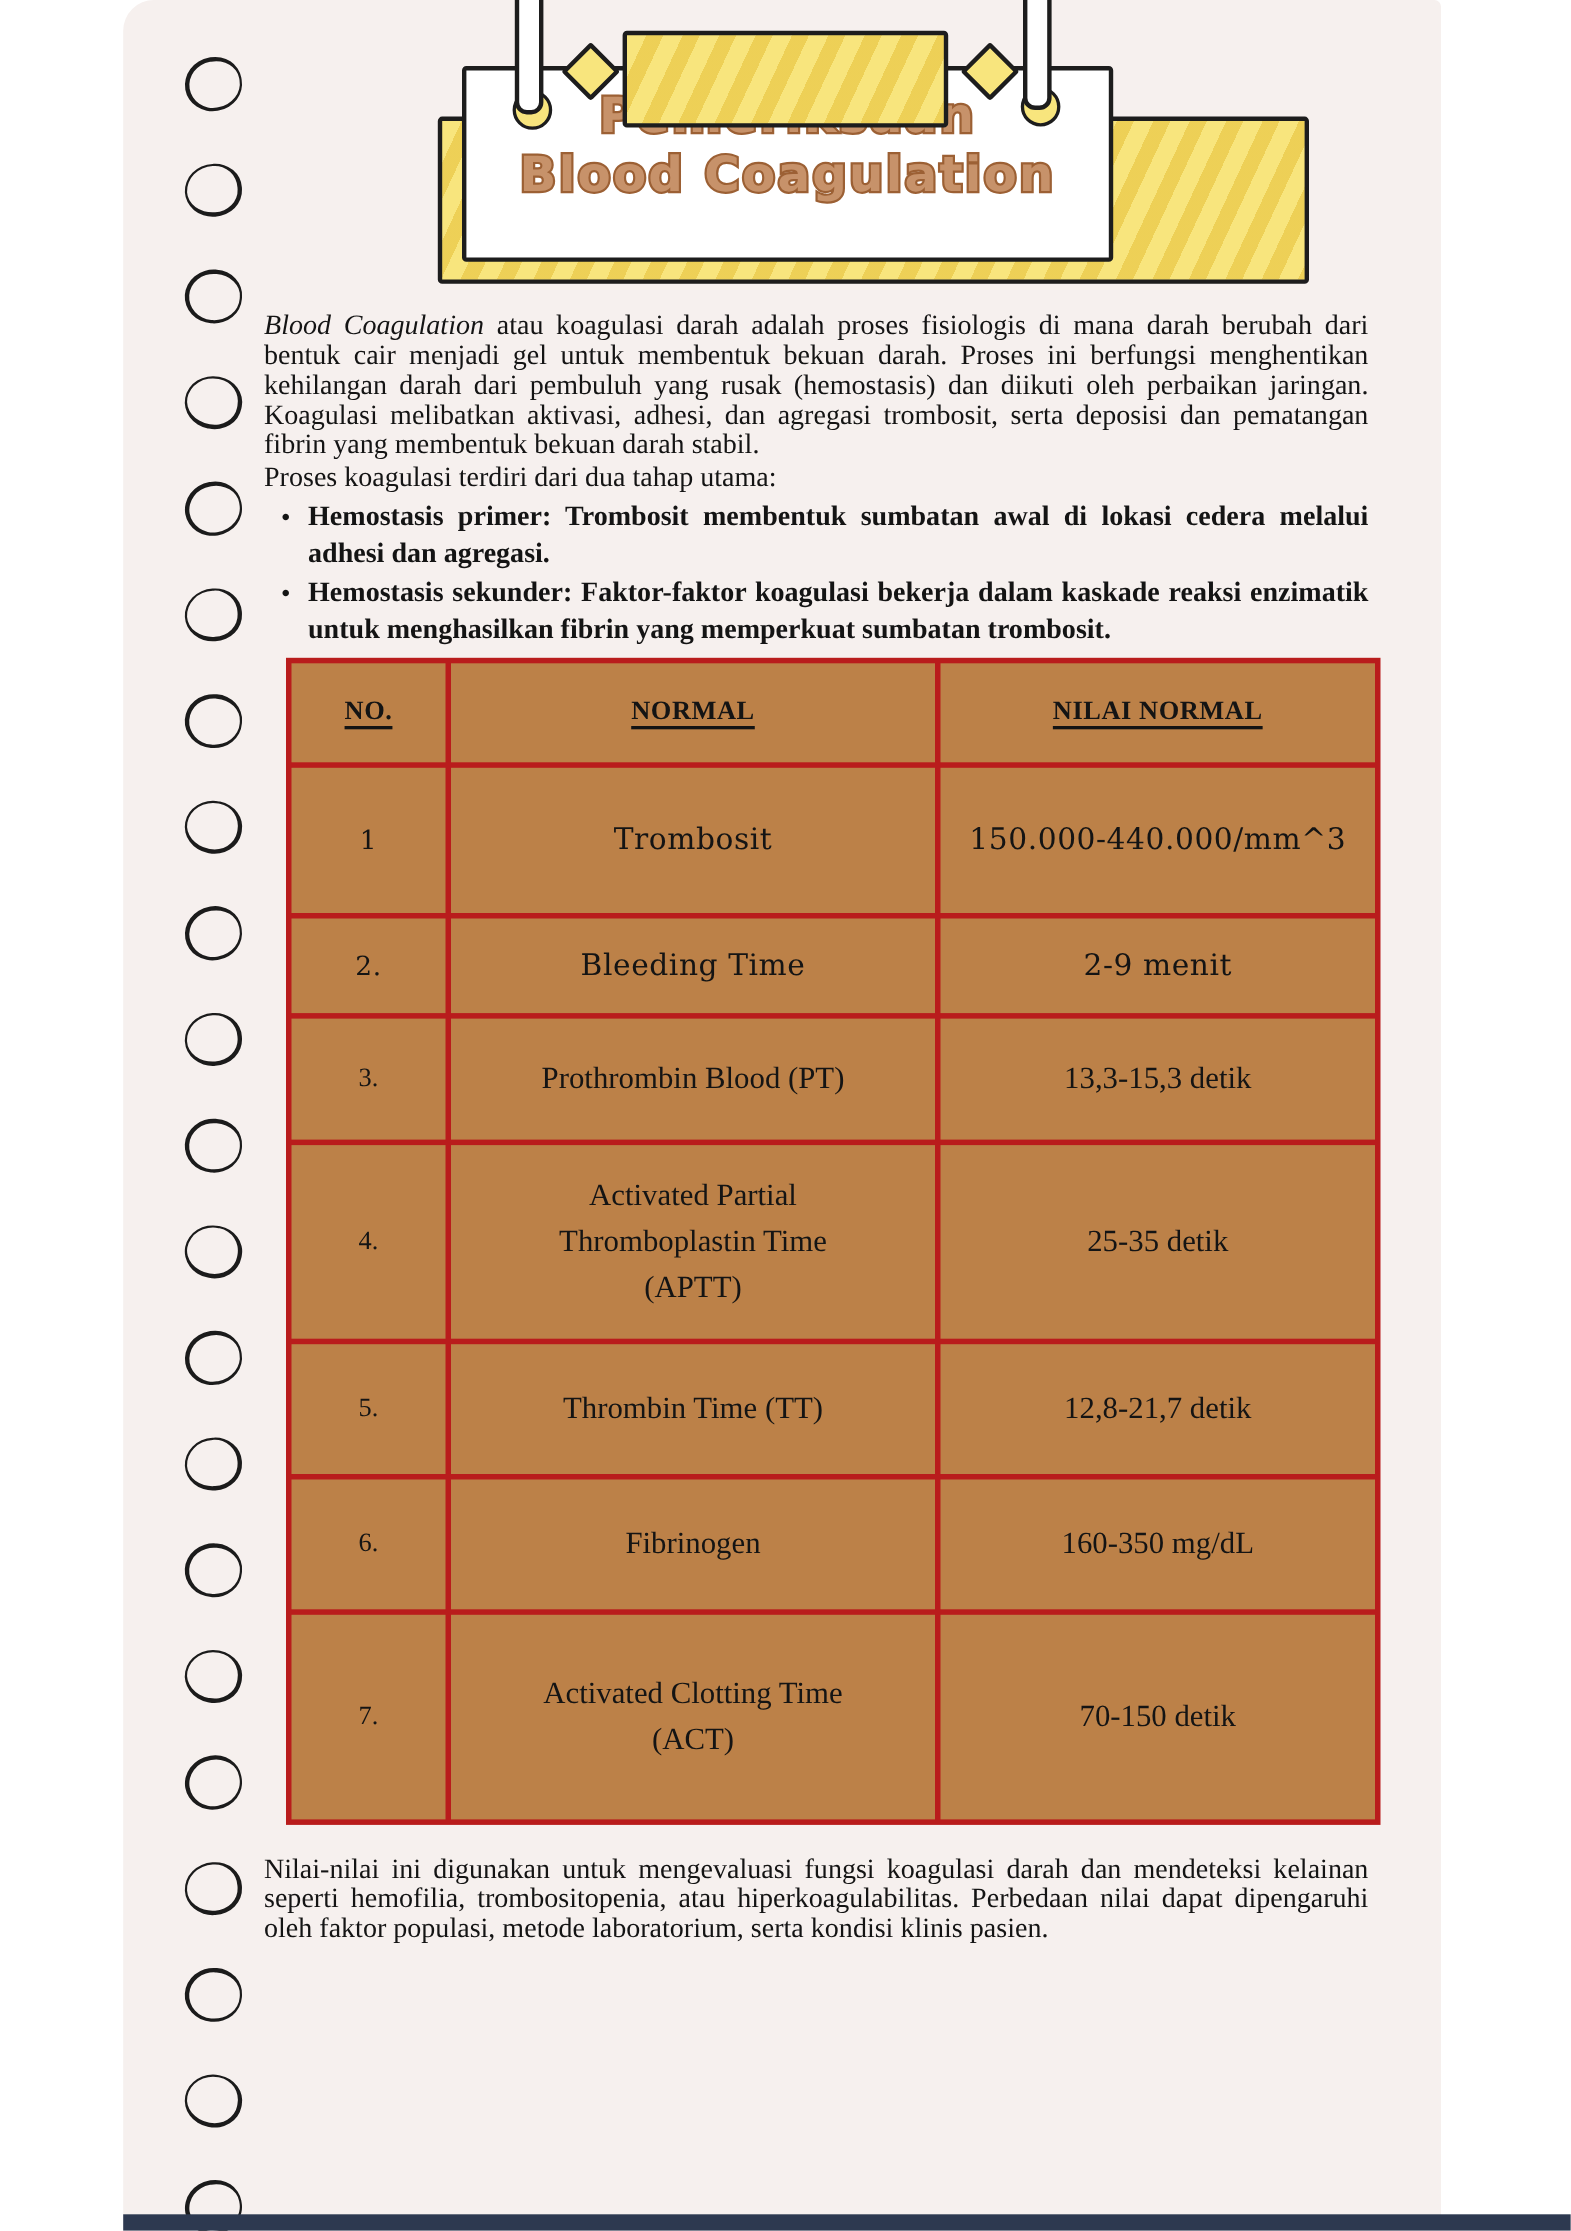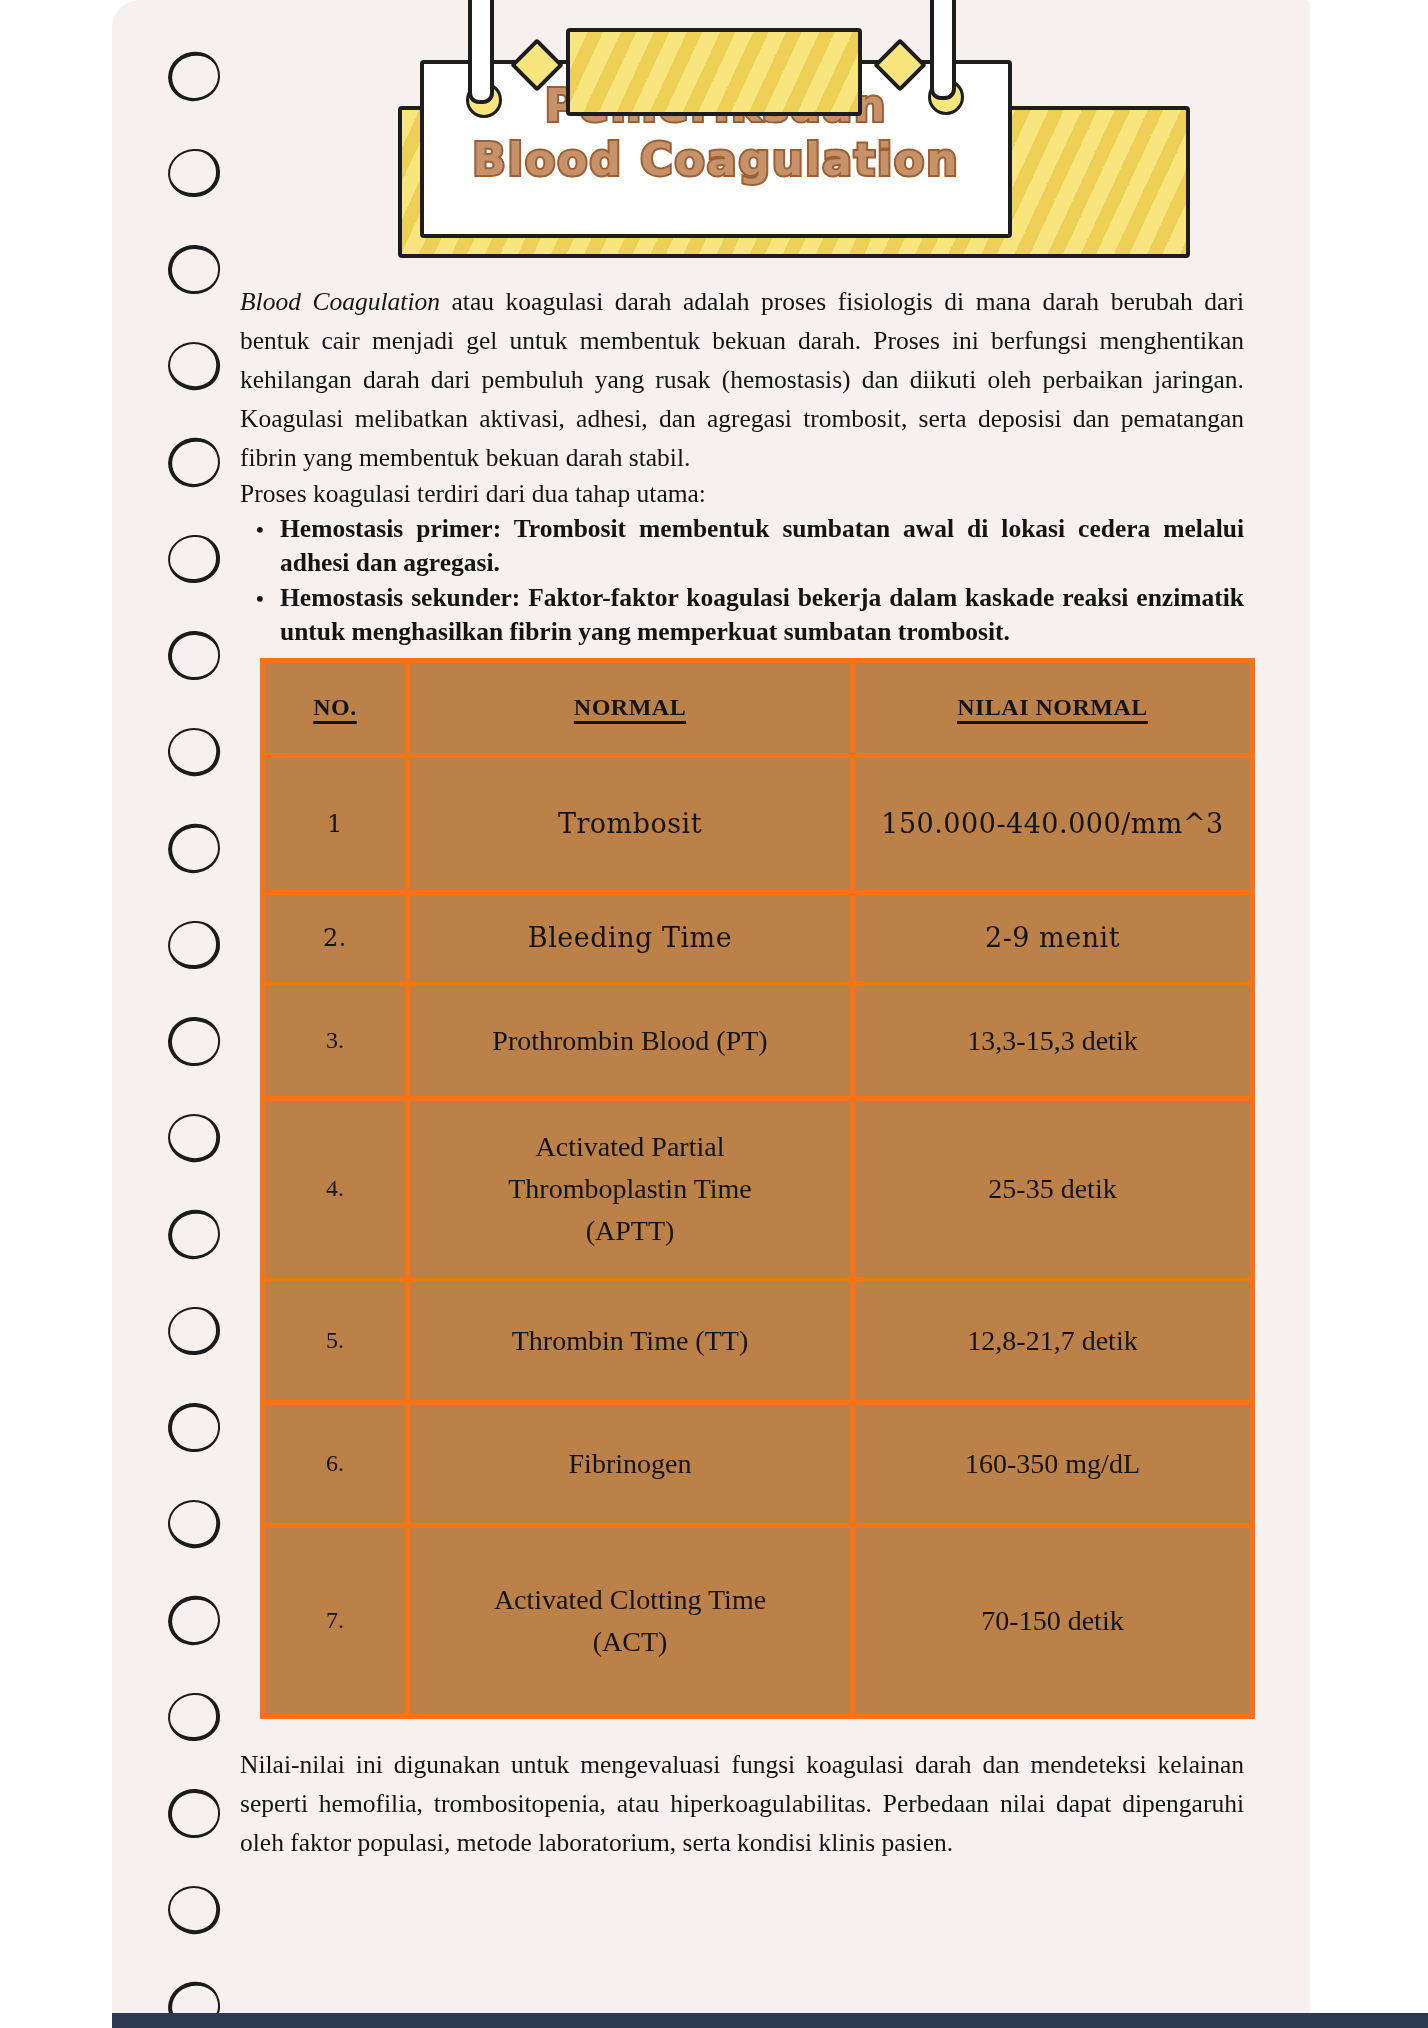--- a/index.html
+++ b/index.html
@@ -41,29 +41,29 @@
   .pole.left{left:468px;height:104px;}
   .pole.right{left:930px;height:100px;}
   .title{font-family:"DejaVu Sans",sans-serif;font-weight:800;
         color:#c7926a;-webkit-text-stroke:4px #9c6034;paint-order:stroke fill;
         letter-spacing:2px;line-height:1.1;}
   .title.l1{margin-top:18px;font-size:44px;}
   .title.l2{margin-top:6px;font-size:44px;}
 
   
   .content{position:absolute;left:240px;top:282px;width:1004px;}
-  .para{font-size:25.5px;line-height:39px;text-align:justify;margin:0;}
+  .para{font-size:25.5px;line-height:27px;text-align:justify;margin:0;}
   .lead-italic{font-style:italic;}
   .stages{font-size:25.5px;line-height:34.6px;margin:0;}
   ul.bullets{margin:0 0 0 14px;padding:0 0 0 26px;list-style:none;font-weight:bold;}
   ul.bullets li{font-size:25.5px;line-height:34.6px;text-align:justify;position:relative;}
   ul.bullets li::before{content:"\2022";position:absolute;left:-24px;top:1px;font-size:22px;}
 
   
-  table.lab{border-collapse:separate;border-spacing:5px;background:#f97316;
+  table.lab{border-collapse:separate;border-spacing:5px;background:#b91c1c;
         margin:8px 0 0 20px;width:985px;table-layout:fixed;}
   table.lab col.c1{width:140px;} table.lab col.c2{width:440px;} table.lab col.c3{width:395px;}
   table.lab th,table.lab td{background:#bc8148;text-align:center;vertical-align:middle;
         padding:4px 10px;}
   table.lab th{font-size:24px;font-weight:bold;letter-spacing:.5px;
         text-decoration:underline;text-decoration-thickness:2.5px;text-underline-offset:6px;}
   tr.hrow{height:90px;} tr.r1{height:132px;} tr.r2{height:86px;} tr.r3{height:110px;}
   tr.r4{height:176px;} tr.r5{height:118px;} tr.r6{height:118px;} tr.r7{height:186px;}
   td.no{font-size:24px;}
   .fdisplay{font-family:"DejaVu Serif",serif;font-size:27px;letter-spacing:.5px;}

